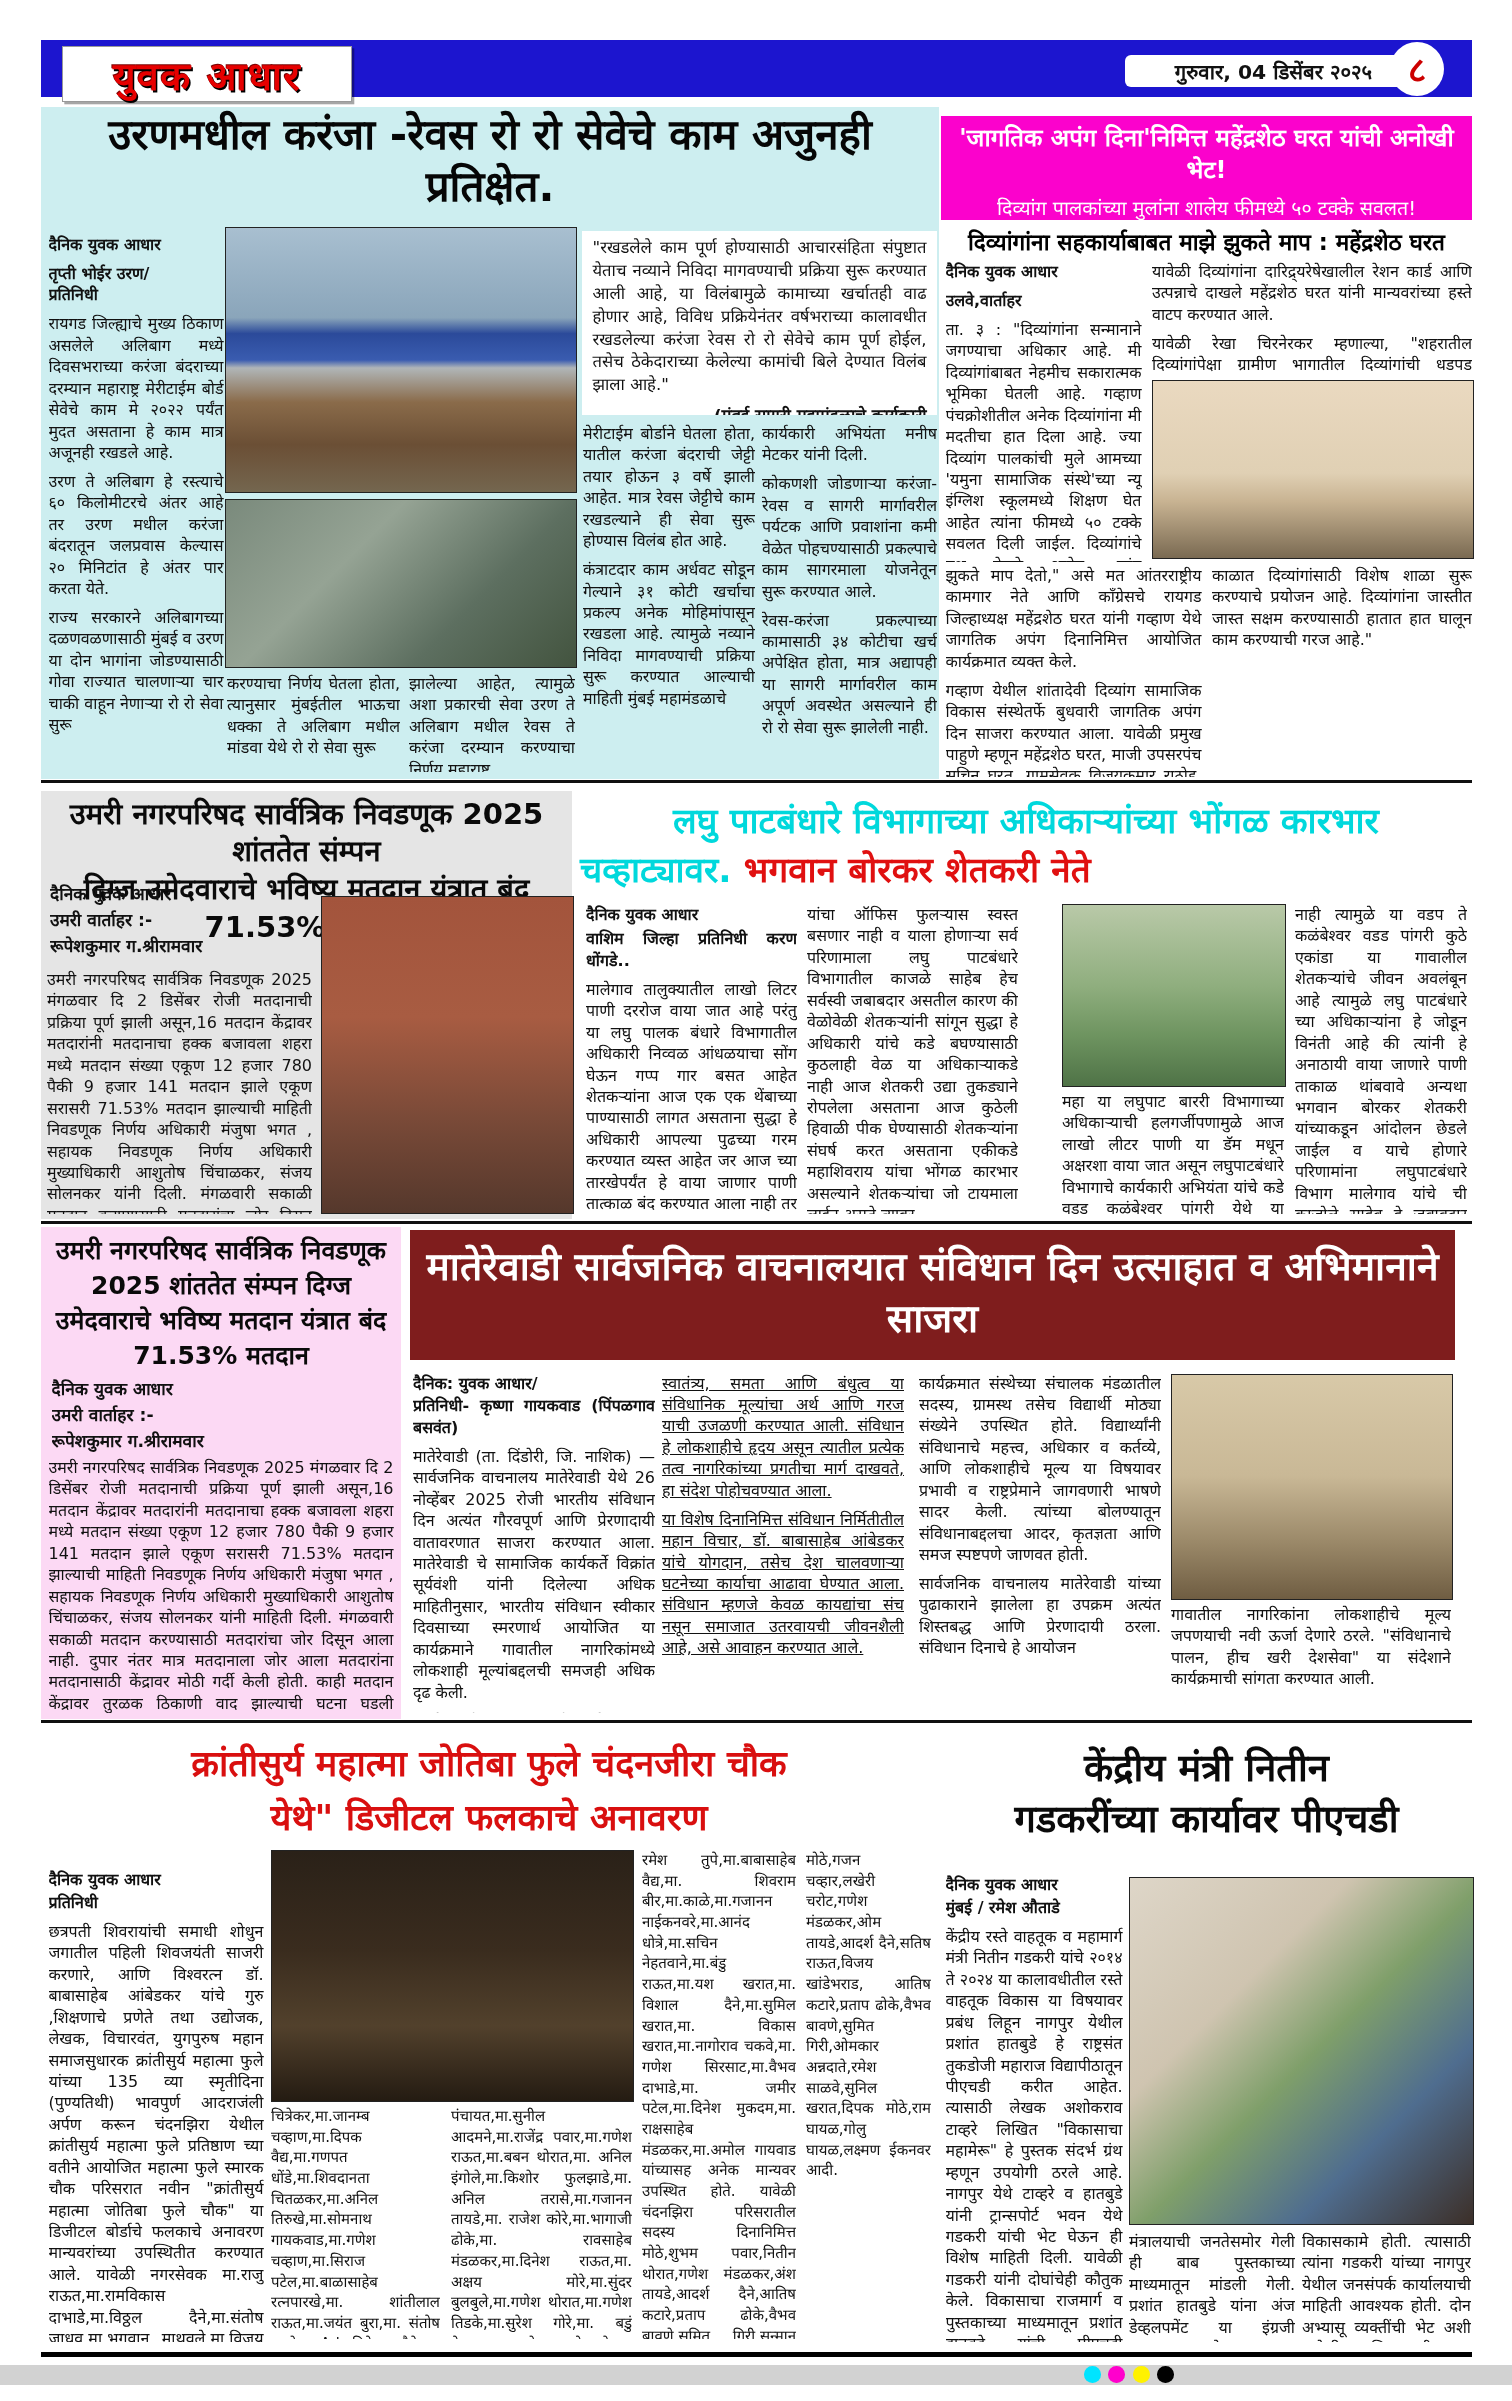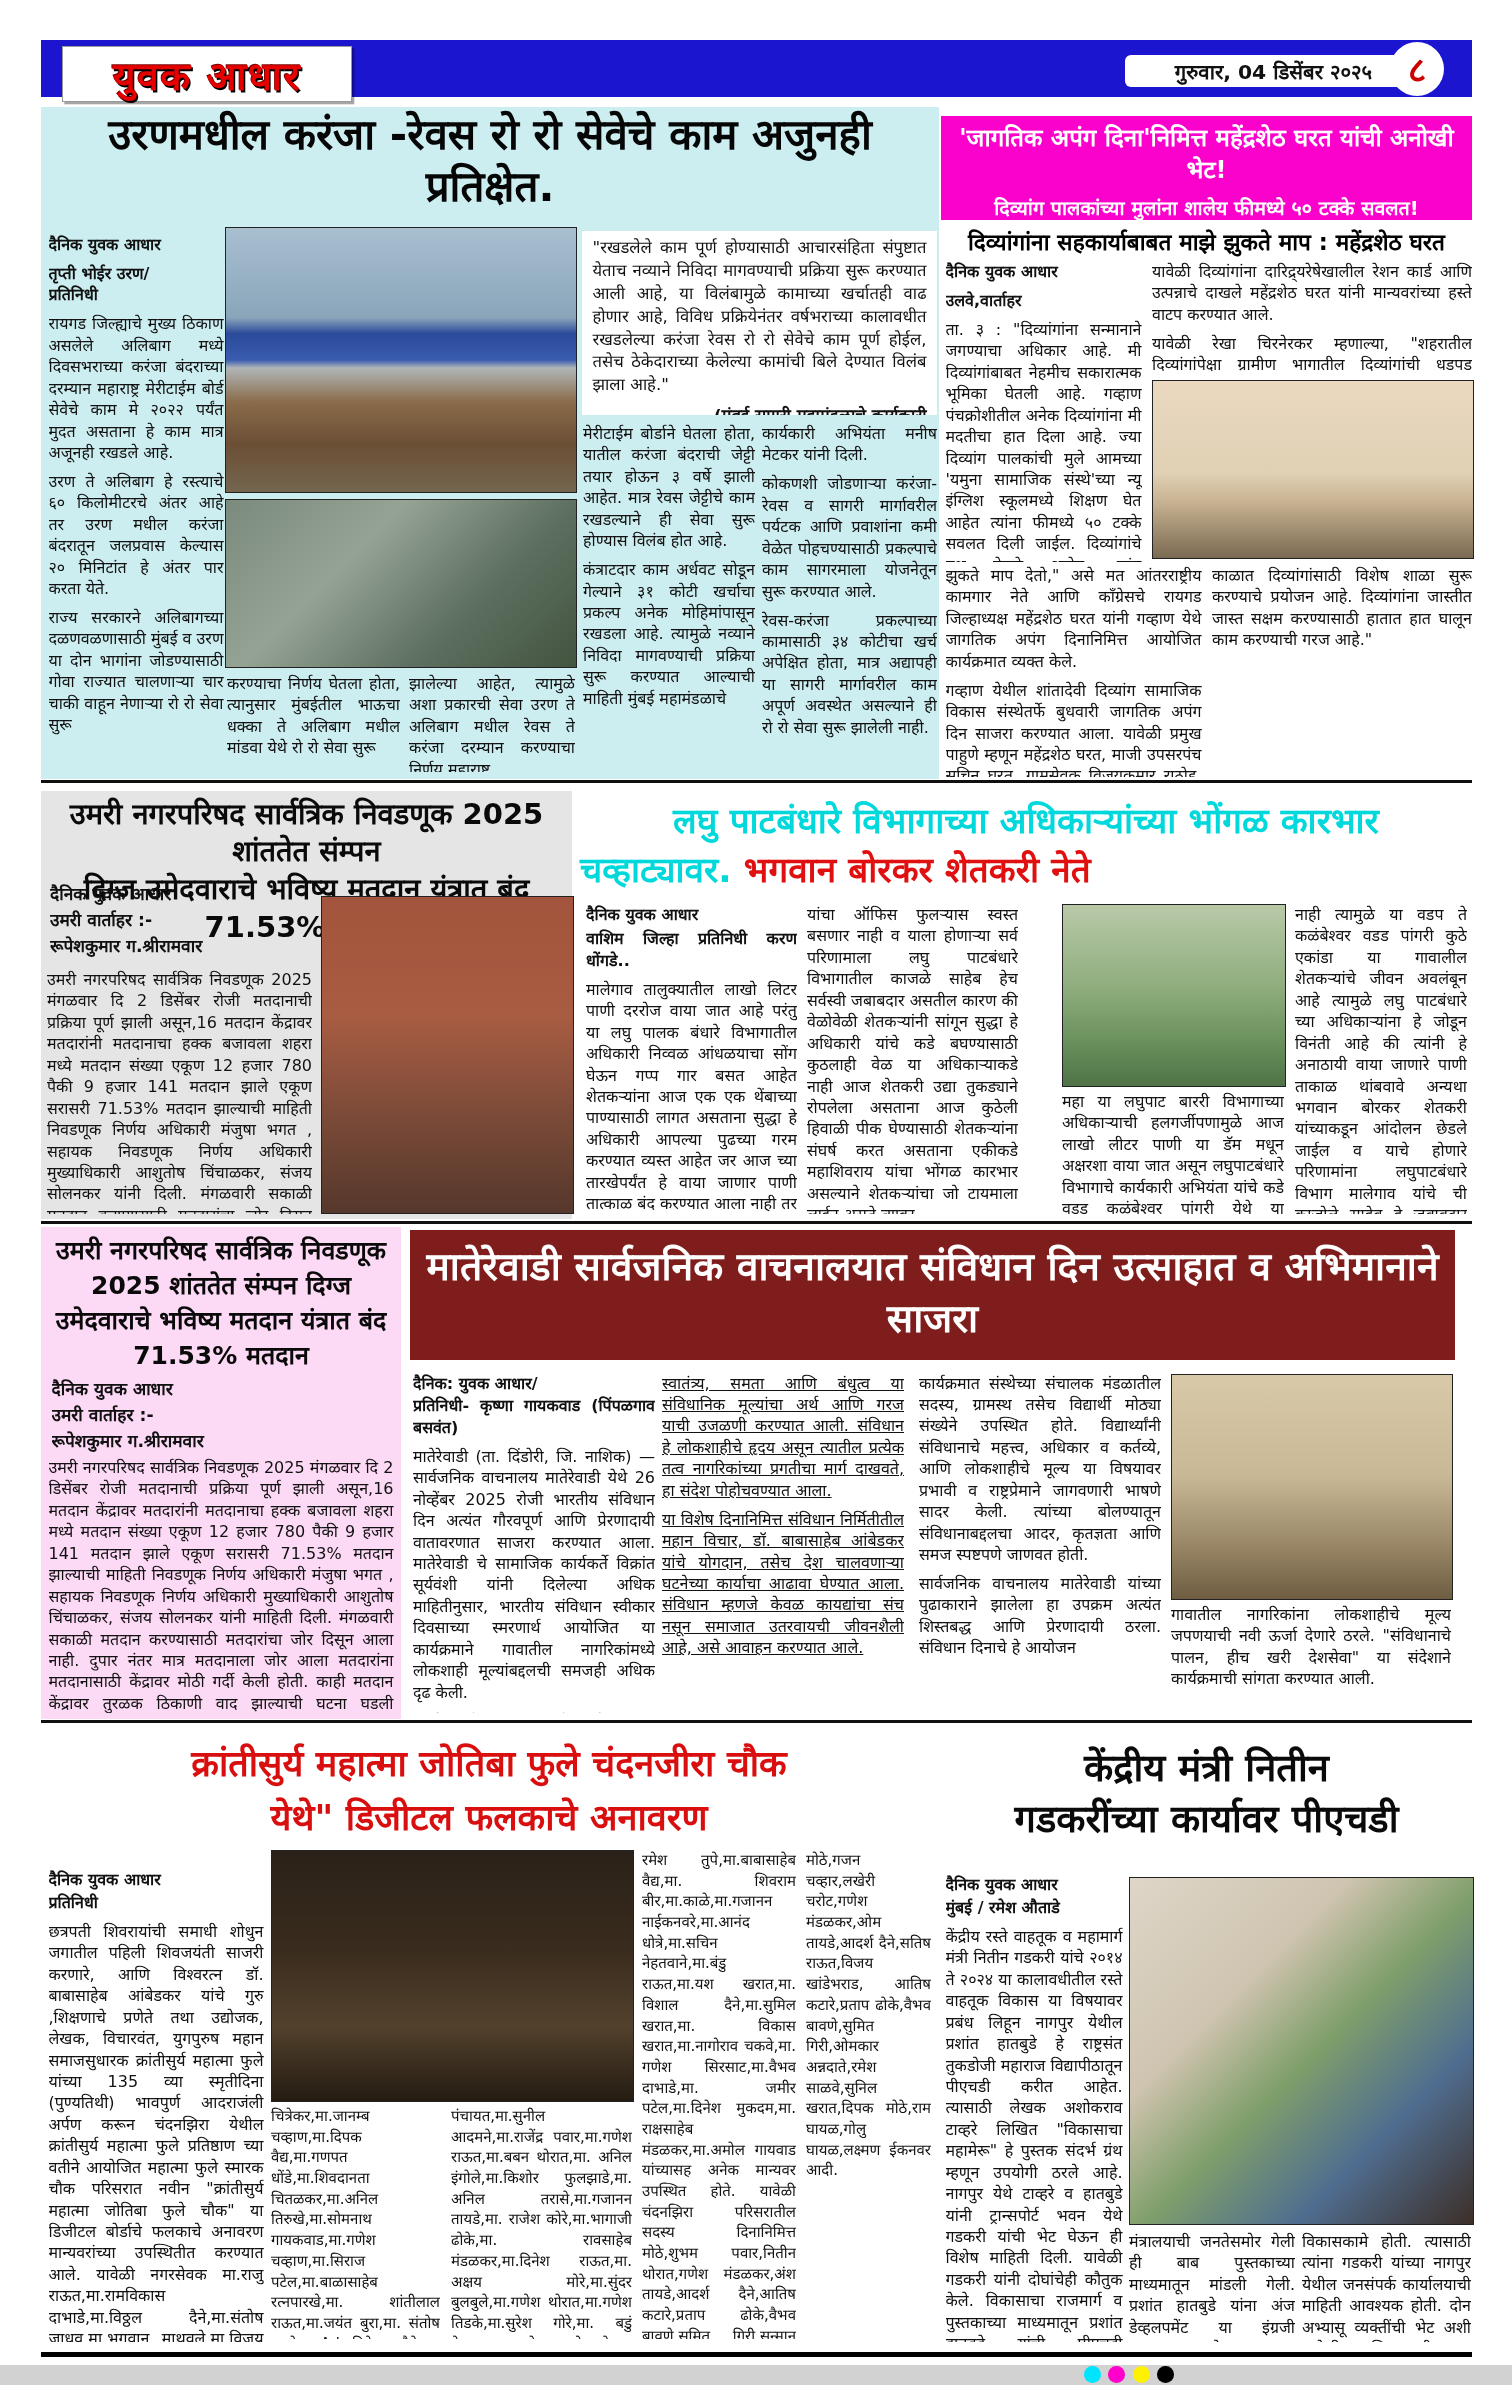--- a/index.html
+++ b/index.html
@@ -18,21 +18,21 @@
   #page-circle{left:1349px;top:1.5px;width:54px;height:54px;background:#ffffff;border-radius:50%;display:flex;align-items:center;justify-content:center;font-size:35px;font-weight:800;color:#cc0000;}
   
   #lead{left:41px;top:107px;width:898px;height:672px;background:#cdeef0;}
   #lead-headline{position:absolute;top:1.5px;left:0;width:100%;text-align:center;font-size:42px;font-weight:800;line-height:1.25;color:#060606;}
   #lead-quote{position:absolute;left:541px;top:124px;width:355px;height:184px;background:#ffffff;padding:6px 10.5px;box-sizing:border-box;font-size:16.6px;line-height:1.38;overflow:hidden;}
   #lead-quote .attrib{text-align:right;font-weight:bold;margin:0;}
   
   #divyang{left:941px;top:107px;width:531px;height:672px;background:#ffffff;}
   #divyang-banner{position:absolute;left:0;top:9px;width:531px;height:104px;background:#fb02cc;color:#ffffff;text-align:center;box-sizing:border-box;padding-top:6px;}
   #divyang-banner .l1{font-size:24px;font-weight:800;line-height:1.35;}
-  #divyang-banner .l2{font-size:19.6px;font-weight:700;margin-top:7.5px;}
+  #divyang-banner .l2{font-size:19.6px;font-weight:400;margin-top:7.5px;}
   #divyang-subhead{position:absolute;left:0;top:119px;width:100%;text-align:center;font-size:22.6px;font-weight:800;color:#000;}
   
   .rule{position:absolute;left:41px;width:1431px;height:3px;background:#101010;}
   
   #umari-mid{left:41px;top:791px;width:531px;height:428px;background:#e5e5e5;}
   #umari-mid .hl{position:absolute;top:4.5px;left:0;width:100%;text-align:center;font-size:29px;font-weight:800;line-height:1.3;color:#0a0a0a;}
   #laghu{left:580px;top:791px;width:892px;height:428px;background:#ffffff;}
   #laghu .hl1{position:absolute;top:4.5px;left:0;width:100%;text-align:center;font-size:35px;font-weight:800;color:#00d8dc;}
   #laghu .hl2{position:absolute;top:54px;left:0;width:100%;font-size:35px;font-weight:800;}
   #laghu .hl2 .cy{color:#00d8dc;} #laghu .hl2 .rd{color:#e01010;}

